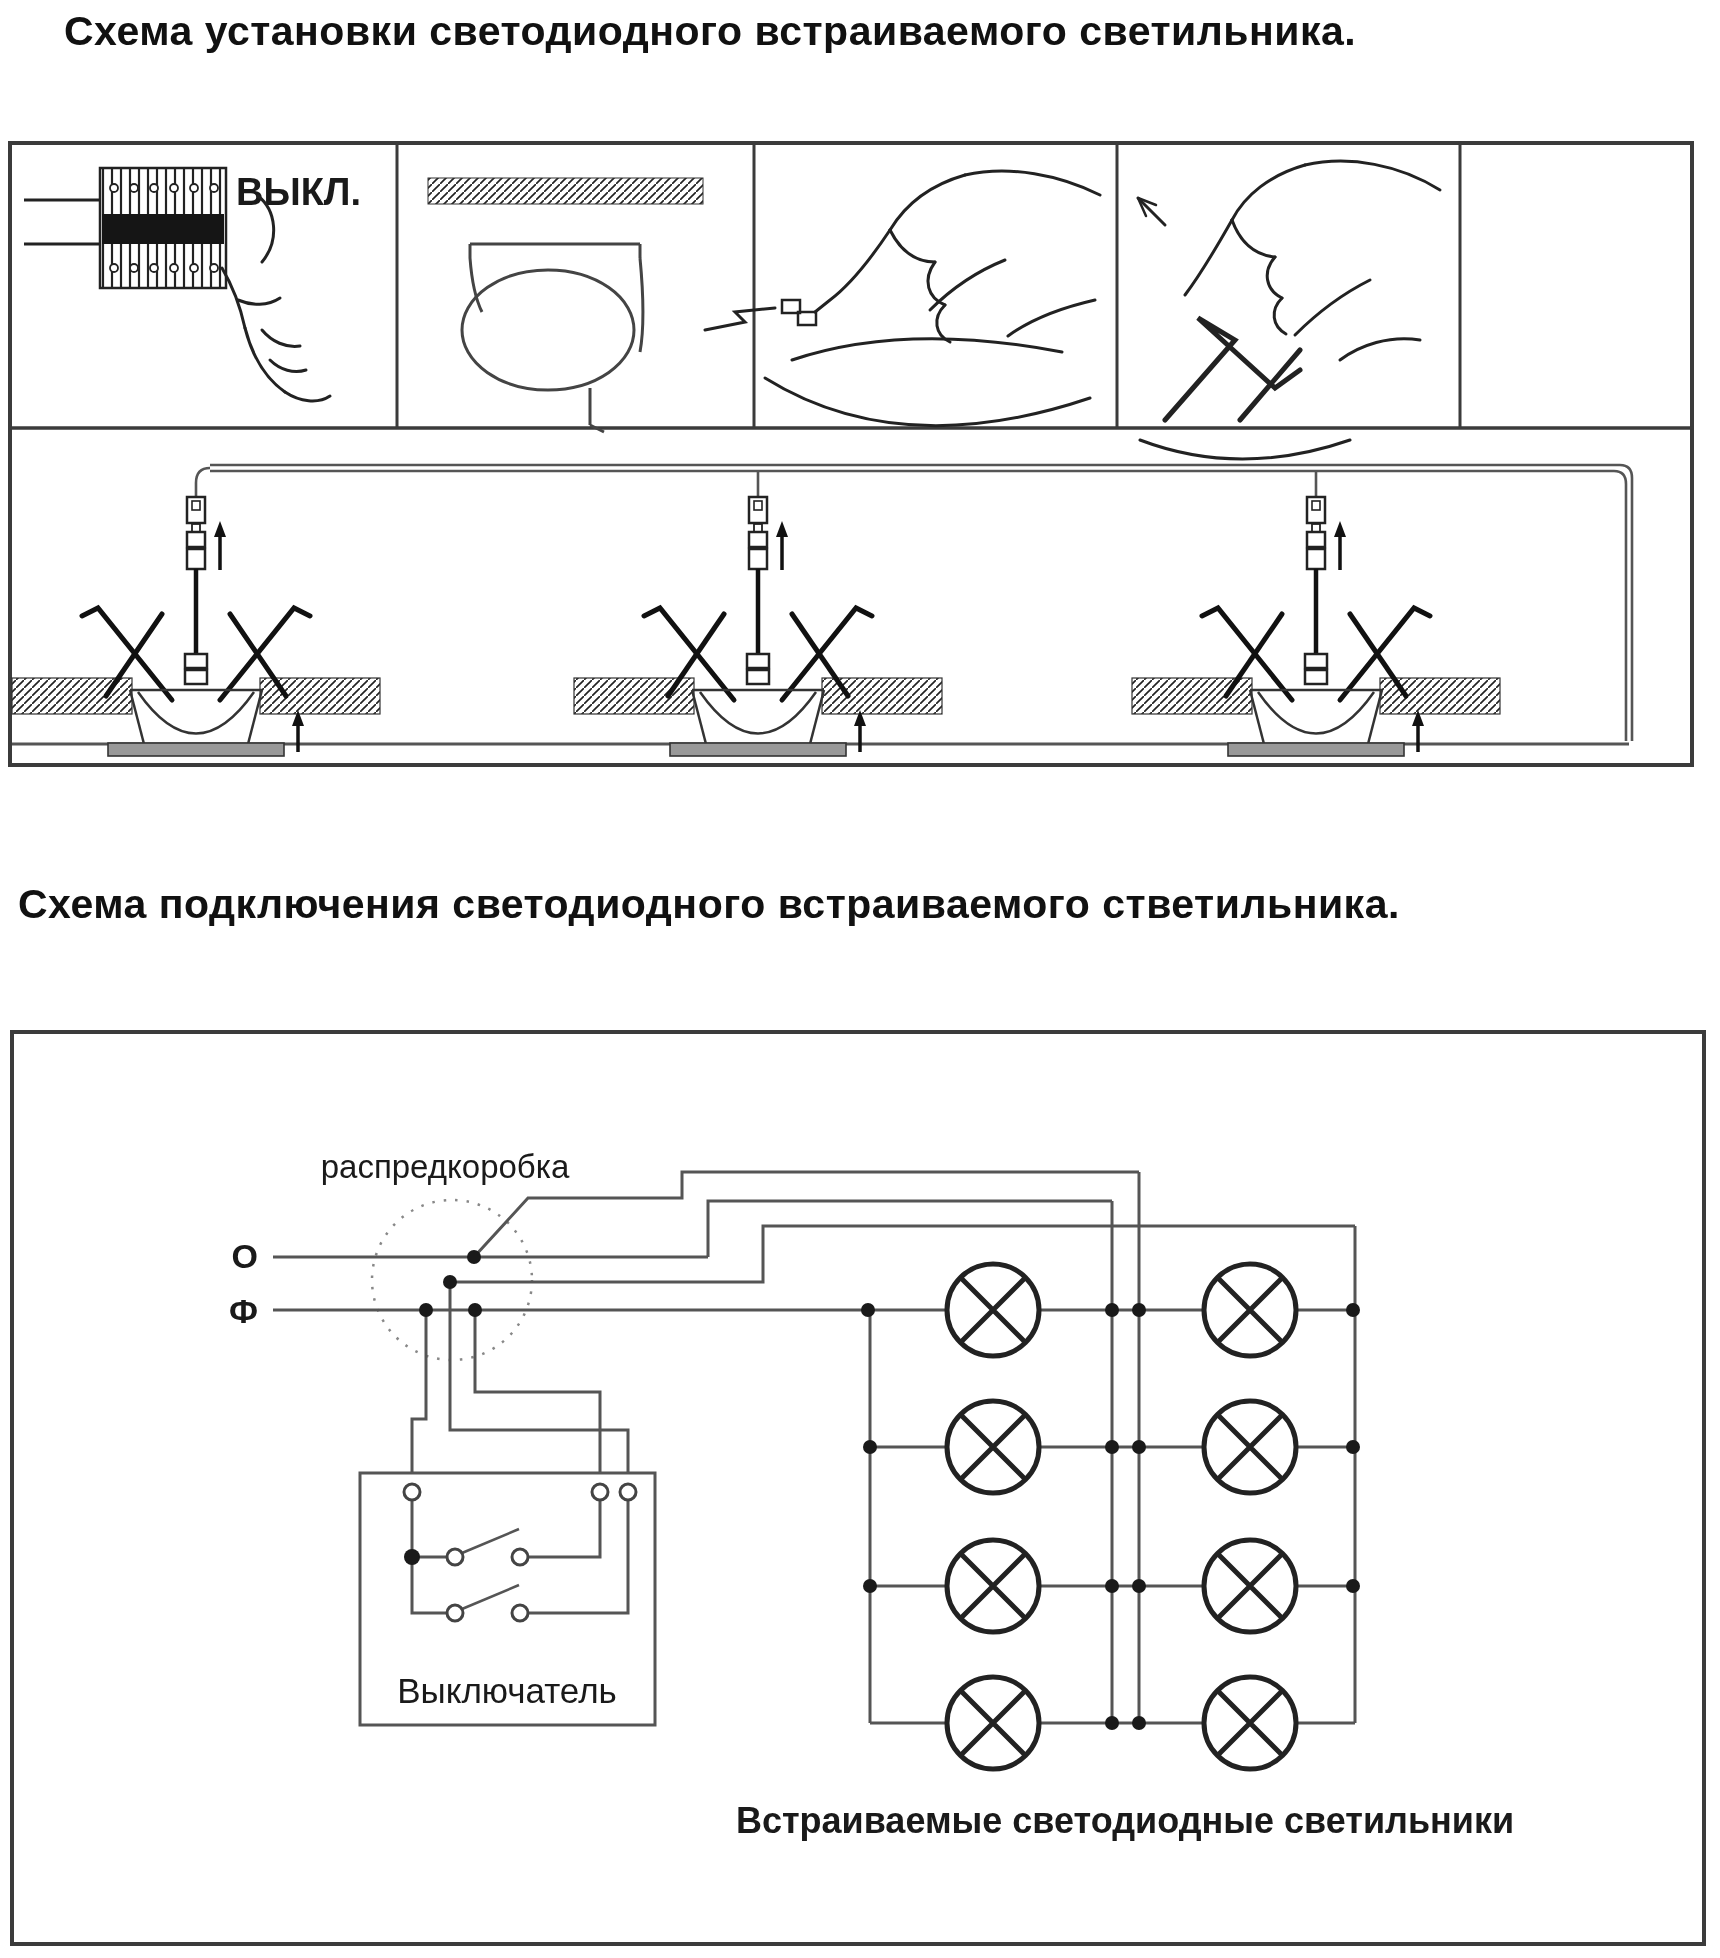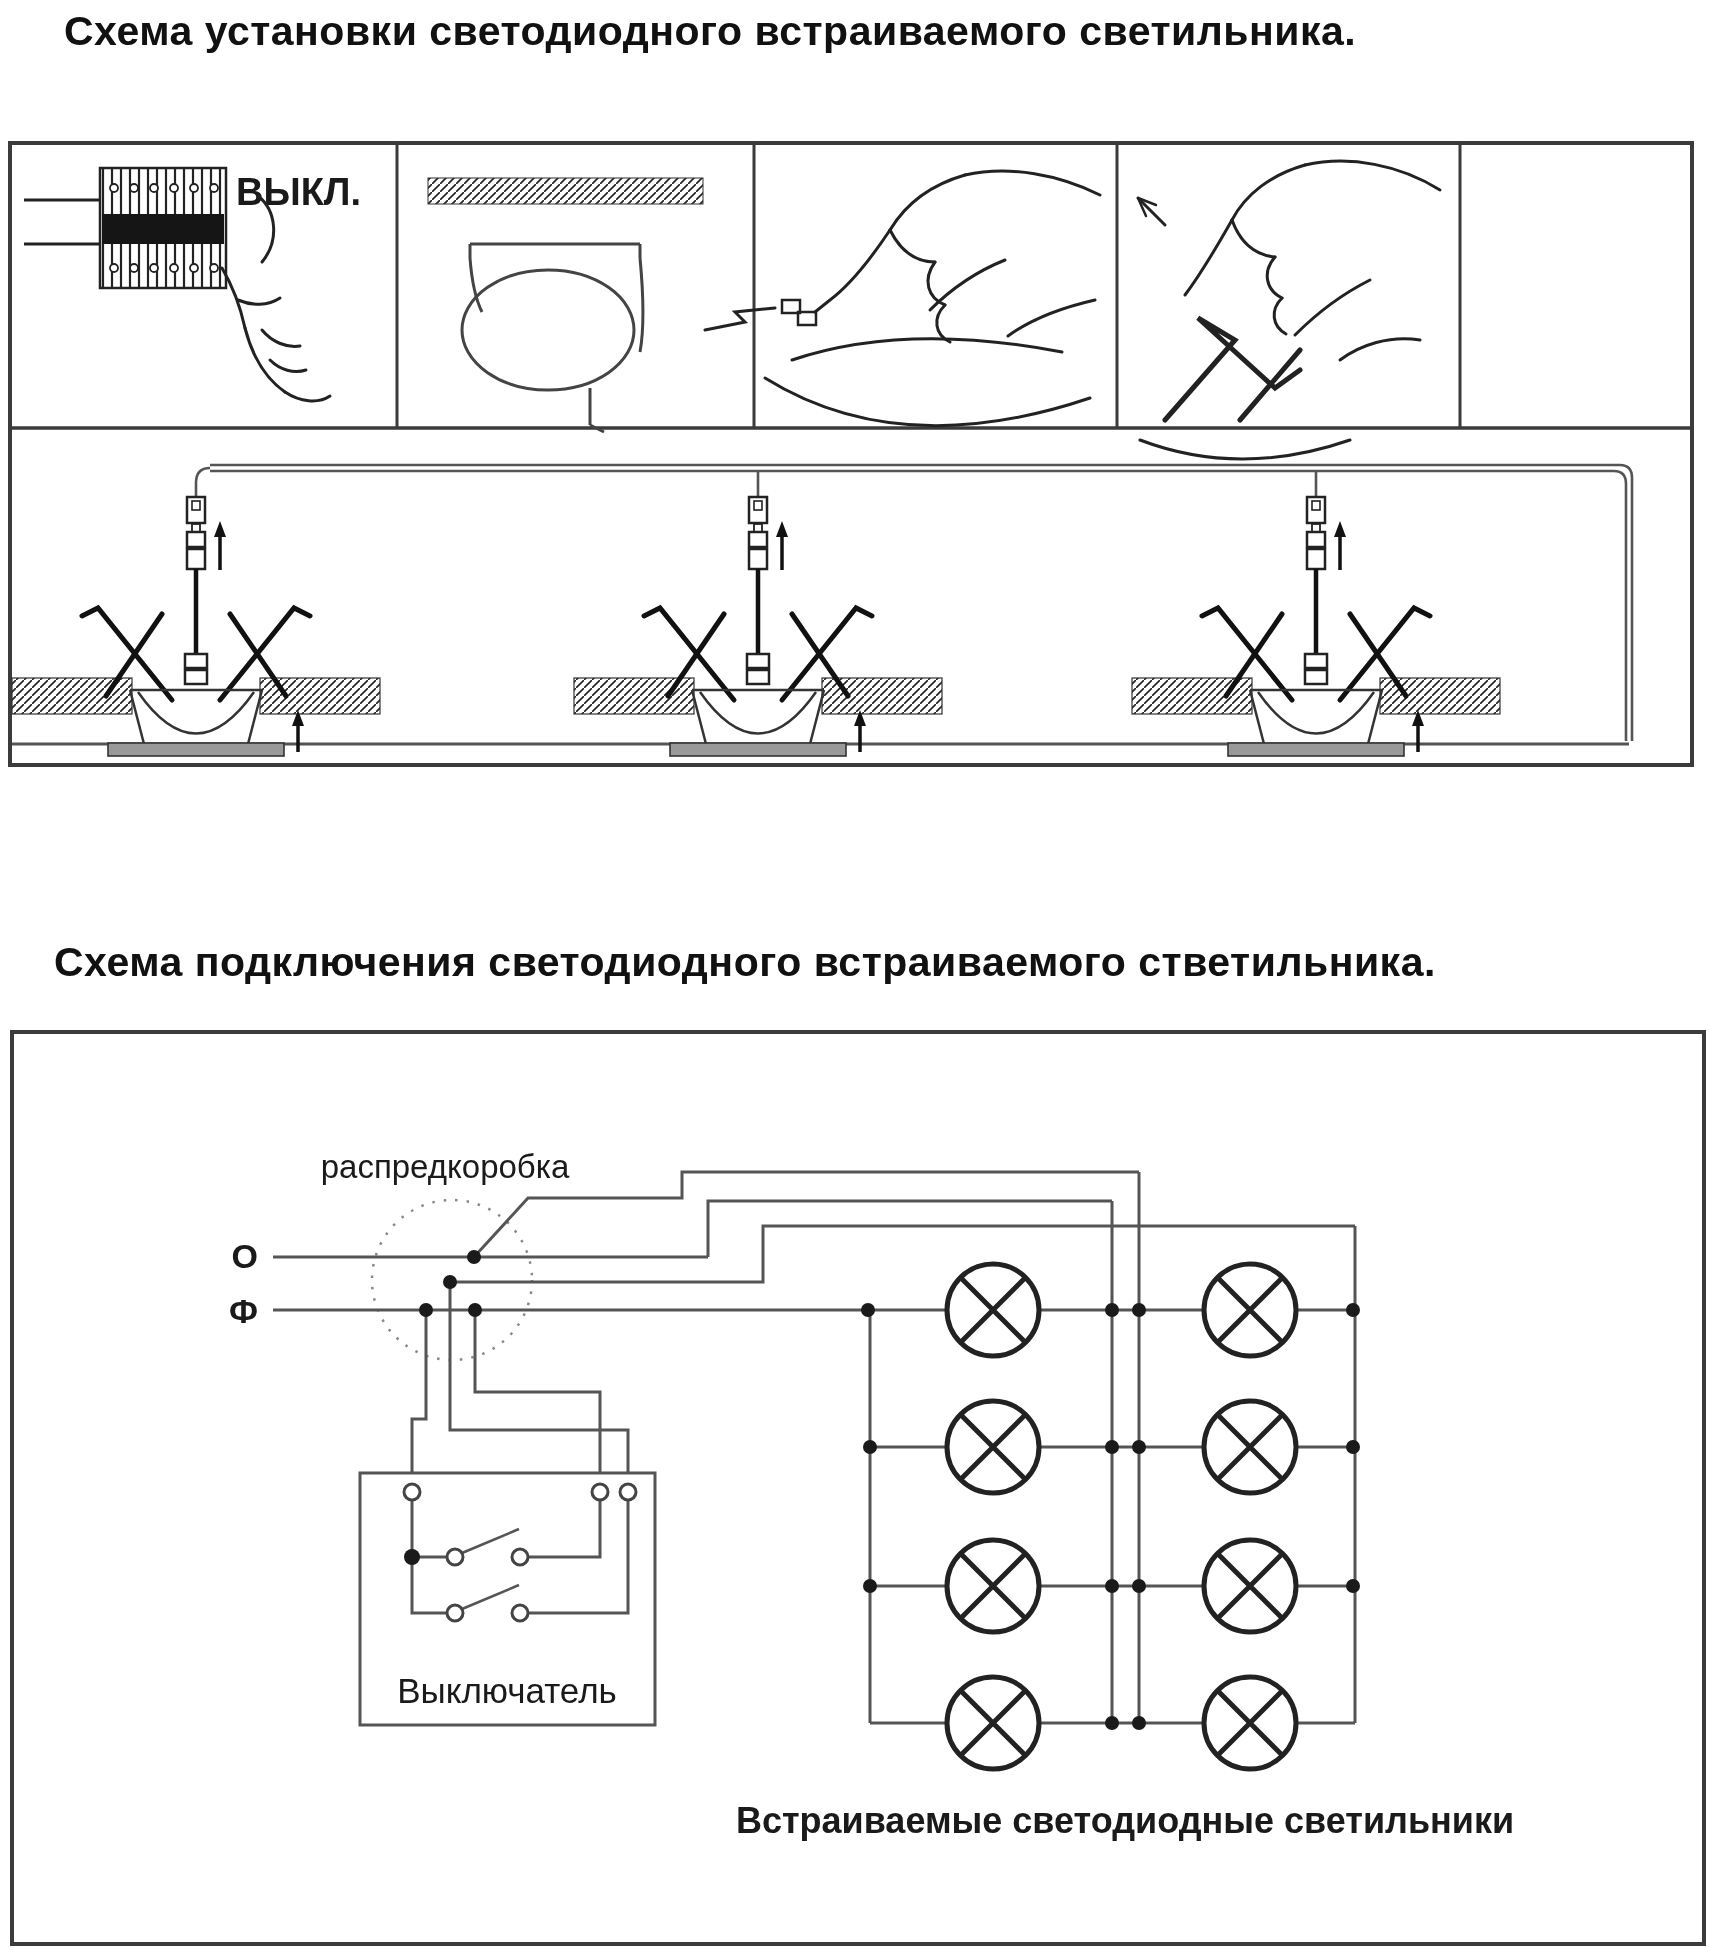--- a/index.html
+++ b/index.html
@@ -5,21 +5,21 @@
   html,body{margin:0;padding:0;}
   body{
     width:1720px;height:1958px;position:relative;background:#ffffff;
     font-family:"Liberation Sans", sans-serif;color:#1a1a1a;overflow:hidden;
   }
   .title{
     position:absolute;white-space:nowrap;font-weight:bold;font-size:41px;
     letter-spacing:0.5px;color:#111;
   }
   #title-install{left:64px;top:8px;}
-  #title-connect{left:18px;top:939px;margin-left:36px;}
+  #title-connect{left:18px;top:881px;}
   svg{position:absolute;left:0;}
   #svg-install{top:118px;}
   #svg-connect{top:1015px;}
   text{font-family:"Liberation Sans", sans-serif;fill:#1a1a1a;}
   .lbl{font-size:33px;}
   .lbl-bold{font-size:38px;font-weight:bold;}
   .caption{font-size:36px;font-weight:bold;}
   .of{font-size:34px;font-weight:600;}
 </style>
 </head>

